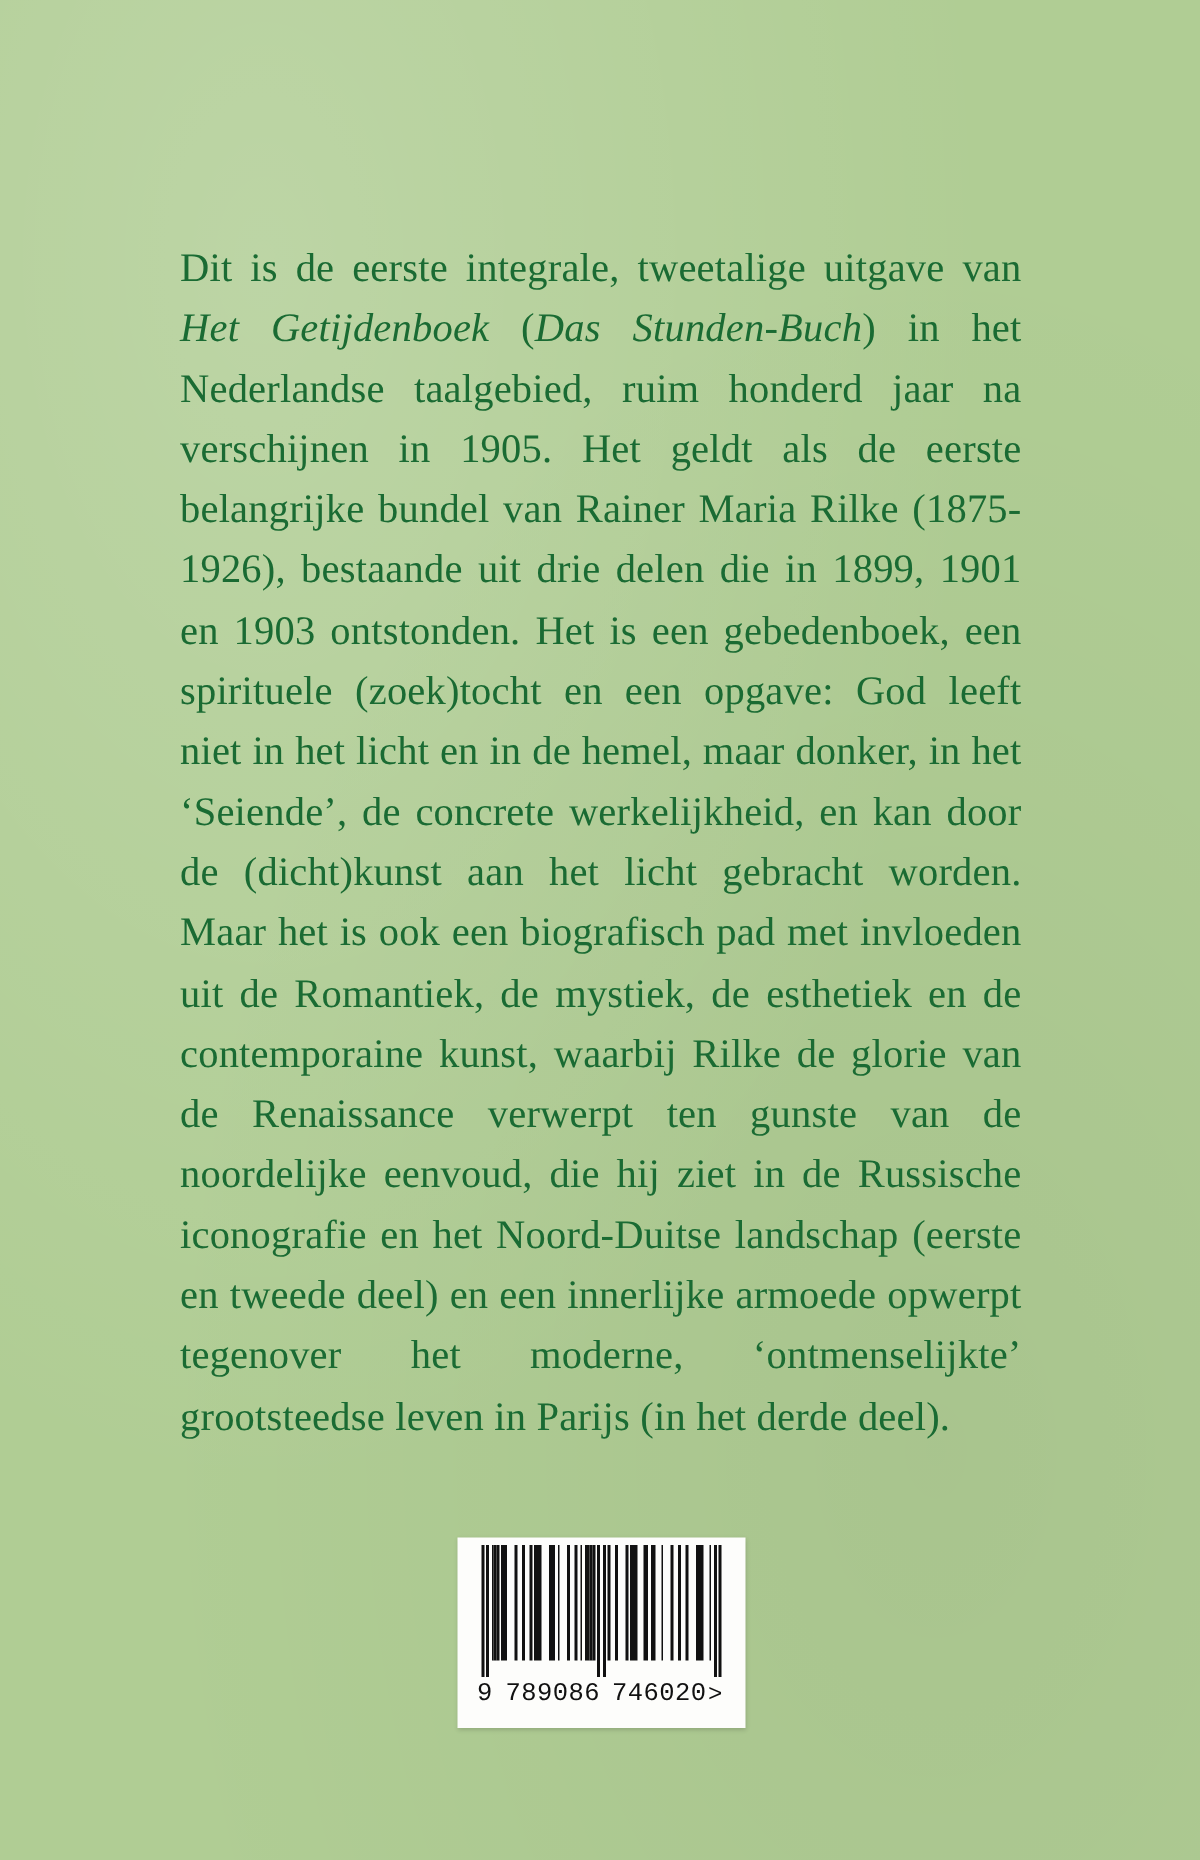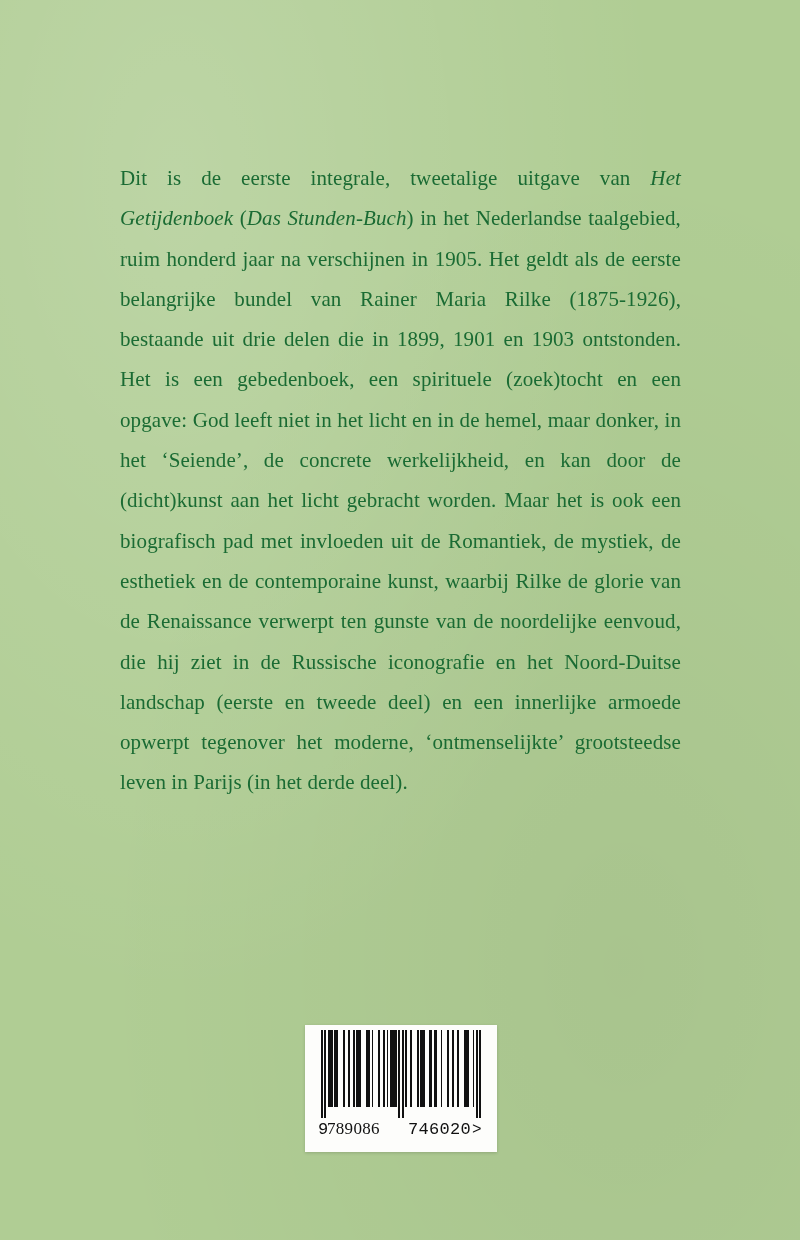--- a/index.html
+++ b/index.html
@@ -27,21 +27,21 @@
   }
 
   
   .blurb {
     position: absolute;
     left: 120px;
     top: 158px;
     width: 561px;
     z-index: 2;
     color: #1a6b33;
-    font-size: 21px;
+    font-size: 27px;
     line-height: 40.3px;
     text-align: justify;
     text-justify: inter-word;
     letter-spacing: .005em;
     font-variant-numeric: oldstyle-nums;
     font-feature-settings: "onum" 1;
     -webkit-font-smoothing: antialiased;
   }
   .blurb p { margin: 0; }
   
@@ -86,21 +86,21 @@
     font-size: 17px;
     color: #111;
     letter-spacing: .3px;
   }
   .barcode-digits span {
     position: absolute;
     bottom: 1px;
     white-space: pre;
   }
   .bd-lead  { left: 2px; }
-  .bd-left  { left: 11px; font-family: Liberation Serif, serif; }
+  .bd-left  { left: 21px; }
   .bd-right { left: 92px; }
   .bd-tail  { left: 156px; font-size: 16px; }
 </style>
 </head>
 <body>
 
 <div class="paper-grain"></div>
 
 <div class="blurb">
   <p><span>Dit is de eerste integrale, tweetalige uitgave van </span><i>Het Getijdenboek</i><span> (</span><i>Das Stunden-Buch</i><span>) in het Nederlandse taalgebied, ruim honderd jaar na verschijnen in 1905. Het geldt als de eerste belangrijke bundel van Rainer Maria Rilke (1875-1926), bestaande uit drie delen die in 1899, 1901 en 1903 ontstonden. Het is een gebedenboek, een spirituele (zoek)tocht en een opgave: God leeft niet in het licht en in de hemel, maar donker, in het ‘Seiende’, de concrete werkelijkheid, en kan door de (dicht)kunst aan het licht gebracht worden. Maar het is ook een biografisch pad met invloeden uit de Romantiek, de mystiek, de esthetiek en de contemporaine kunst, waarbij Rilke de glorie van de Renaissance verwerpt ten gunste van de noordelijke eenvoud, die hij ziet in de Russische iconografie en het Noord-Duitse landschap (eerste en tweede deel) en een innerlijke armoede opwerpt tegenover het moderne, ‘ontmenselijkte’ grootsteedse leven in Parijs (in het derde deel).</span></p>

